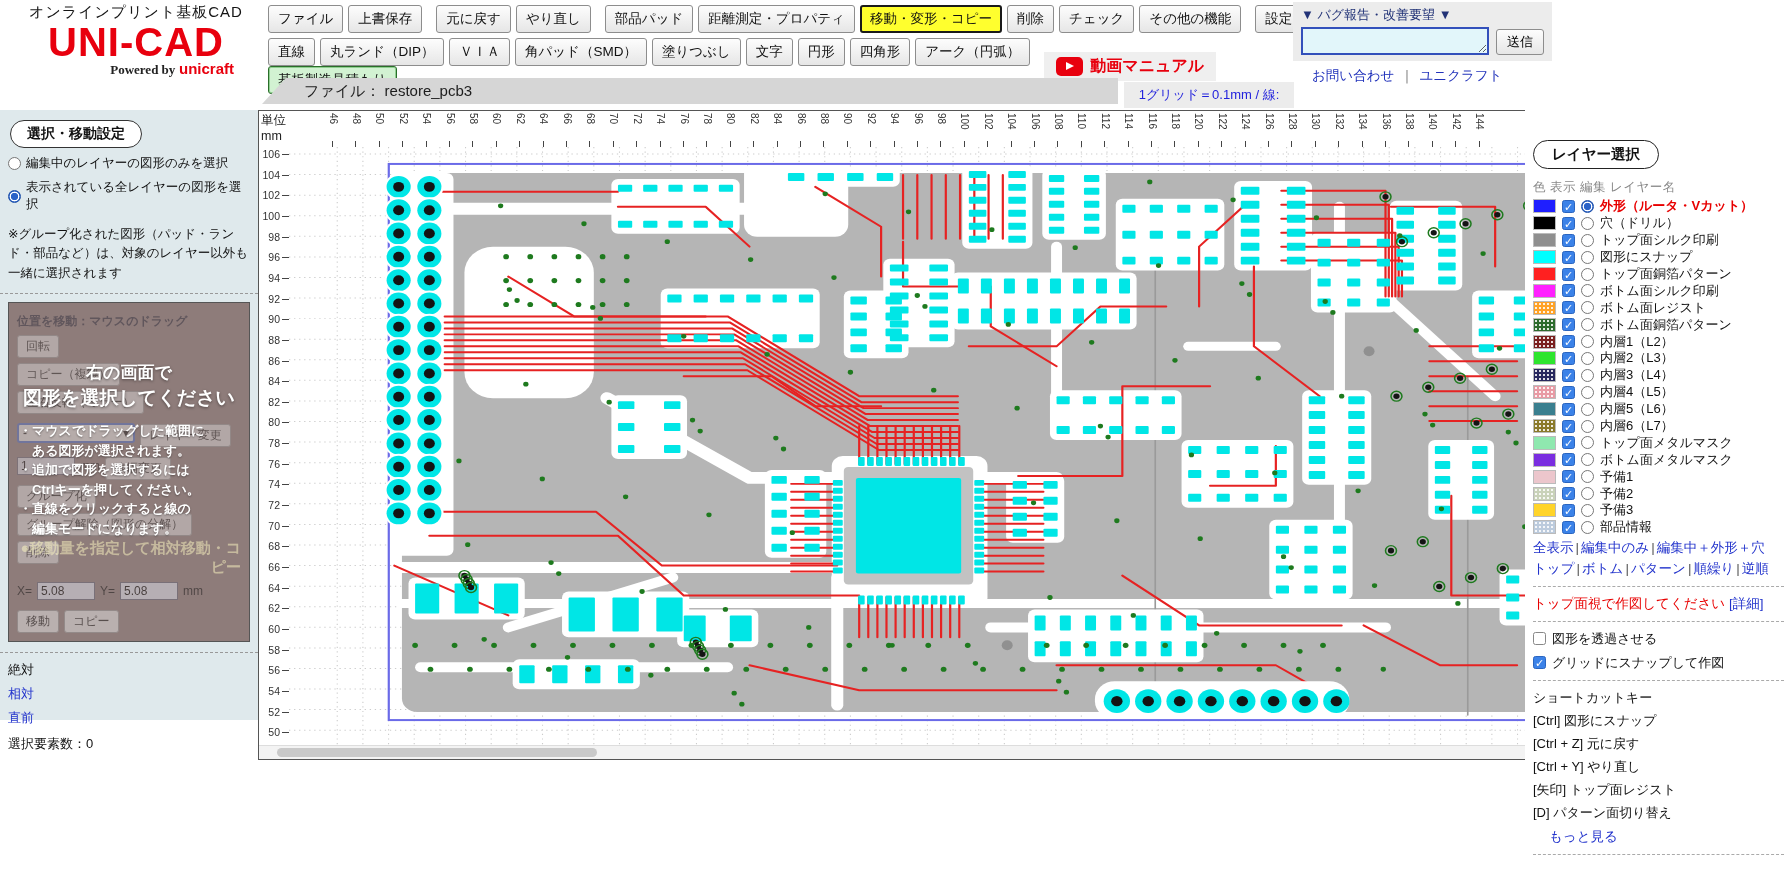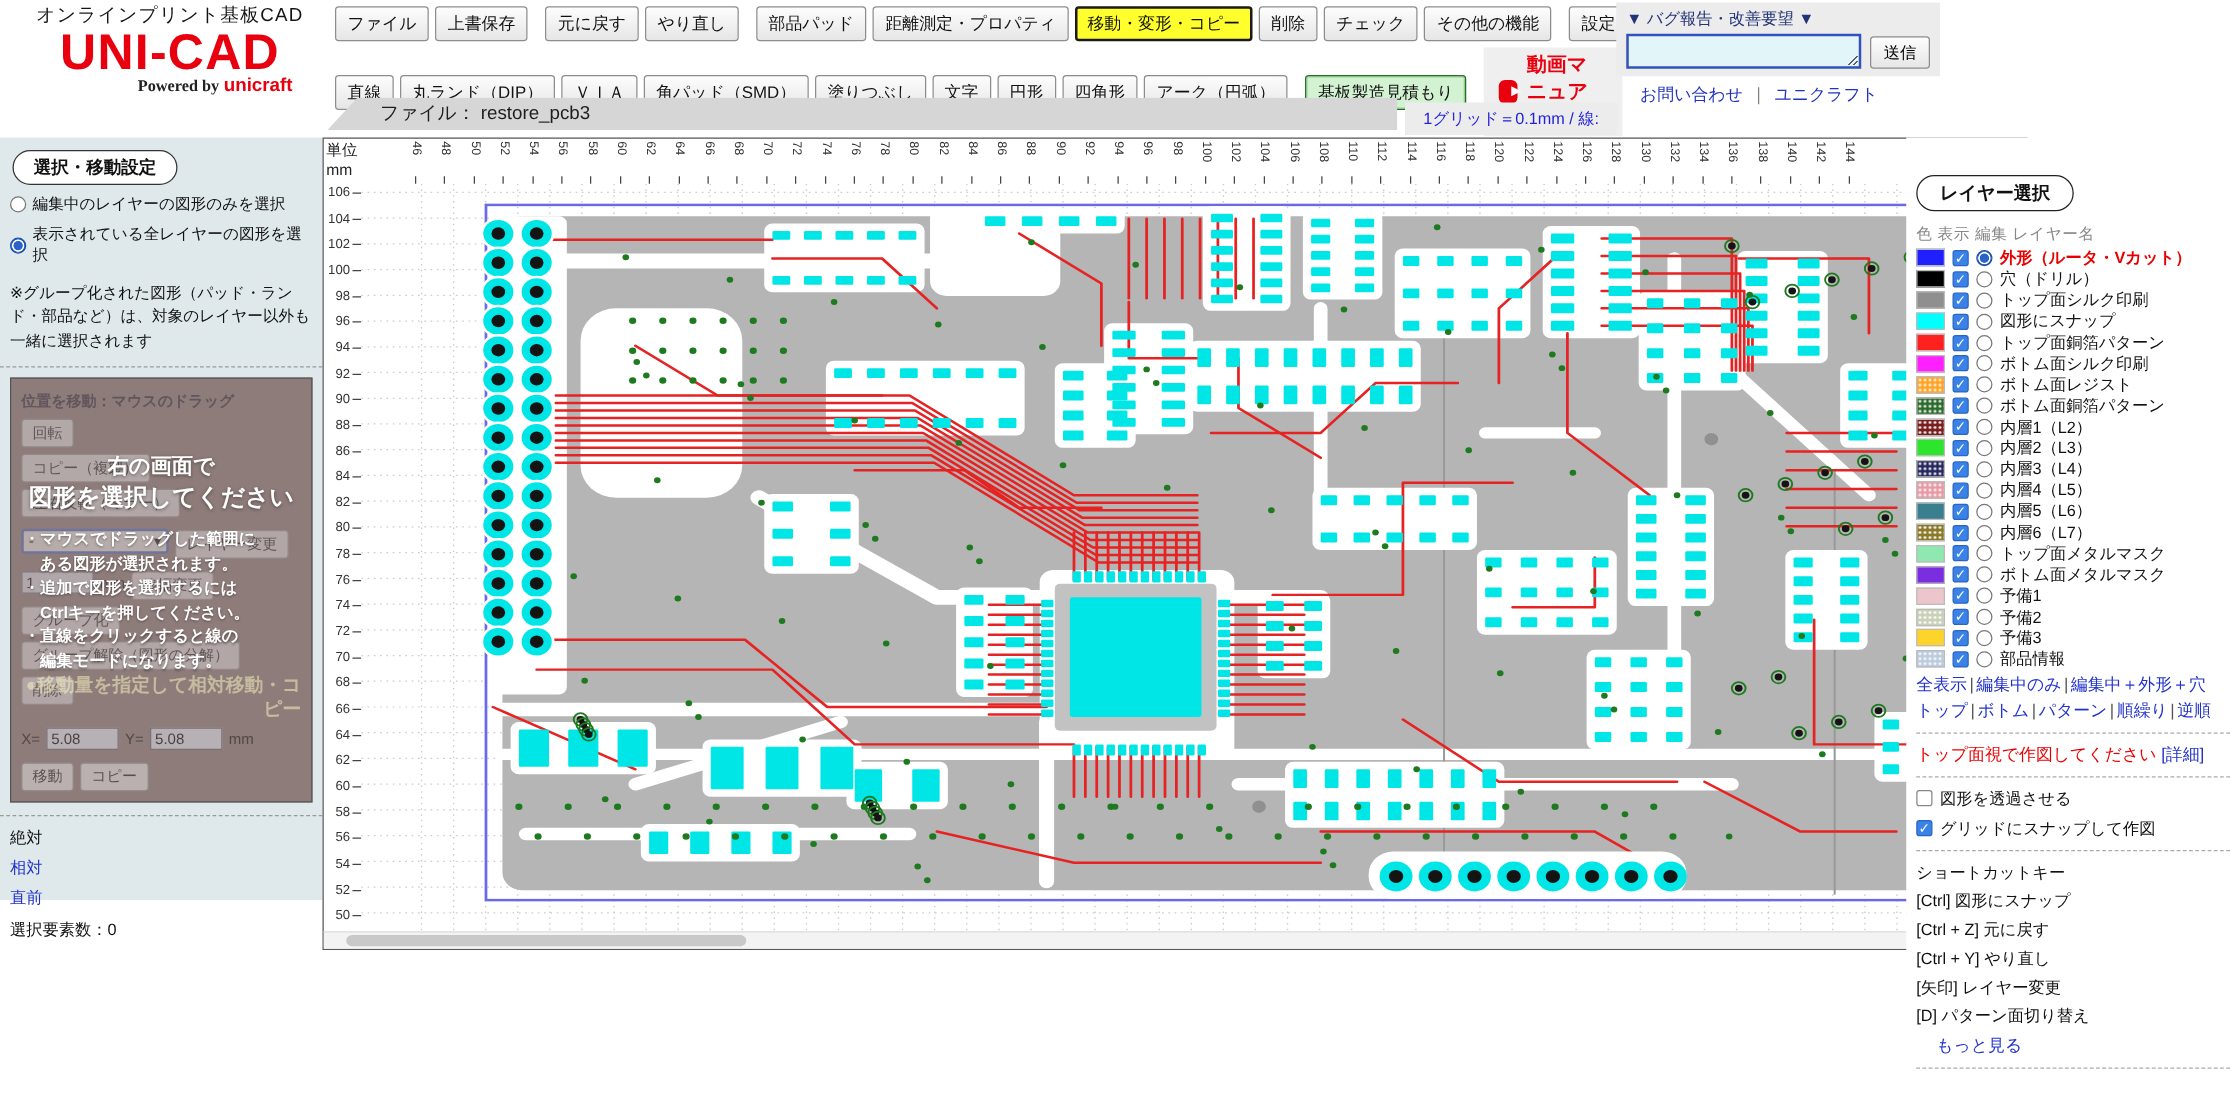--- a/index.html
+++ b/index.html
@@ -156,21 +156,21 @@
         <button class="tb">削除</button>
         <button class="tb">チェック</button>
         <button class="tb">その他の機能</button>
       </span>
       <span class="tb-group">
         <button class="tb">設定</button>
         <button class="tb">ガイド</button>
       </span>
     </div>
   <div class="tb-row" id="tb-row2">
-    <span id="tb-row2-groups" style="display:flex;">
+    <span id="tb-row2-groups" style="display:flex;flex-direction:column;">
         <span class="tb-group">
           <button class="tb">直線</button>
           <button class="tb">丸ランド（DIP）</button>
           <button class="tb">ＶＩＡ</button>
           <button class="tb">角パッド（SMD）</button>
           <button class="tb">塗りつぶし</button>
           <button class="tb">文字</button>
           <button class="tb">円形</button>
           <button class="tb">四角形</button>
           <button class="tb">アーク（円弧）</button>
@@ -1530,18 +1530,18 @@
         <span class="cb on">✓</span>
         <span>グリッドにスナップして作図</span>
       </div>
     </div>
   <div class="rp-dash"></div>
   <div id="shortcut-title">ショートカットキー</div>
   <div id="shortcut-list">
       <div class="sc-item">[Ctrl] 図形にスナップ</div>
       <div class="sc-item">[Ctrl + Z] 元に戻す</div>
       <div class="sc-item">[Ctrl + Y] やり直し</div>
-      <div class="sc-item">[矢印] レイヤー変更</div>
+      <div class="sc-item">[矢印] トップ面レジスト</div>
       <div class="sc-item">[D] パターン面切り替え</div>
     </div>
   <div id="more-link">もっと見る</div>
   <div class="rp-dash"></div>
 </div>
 
 </body></html>

